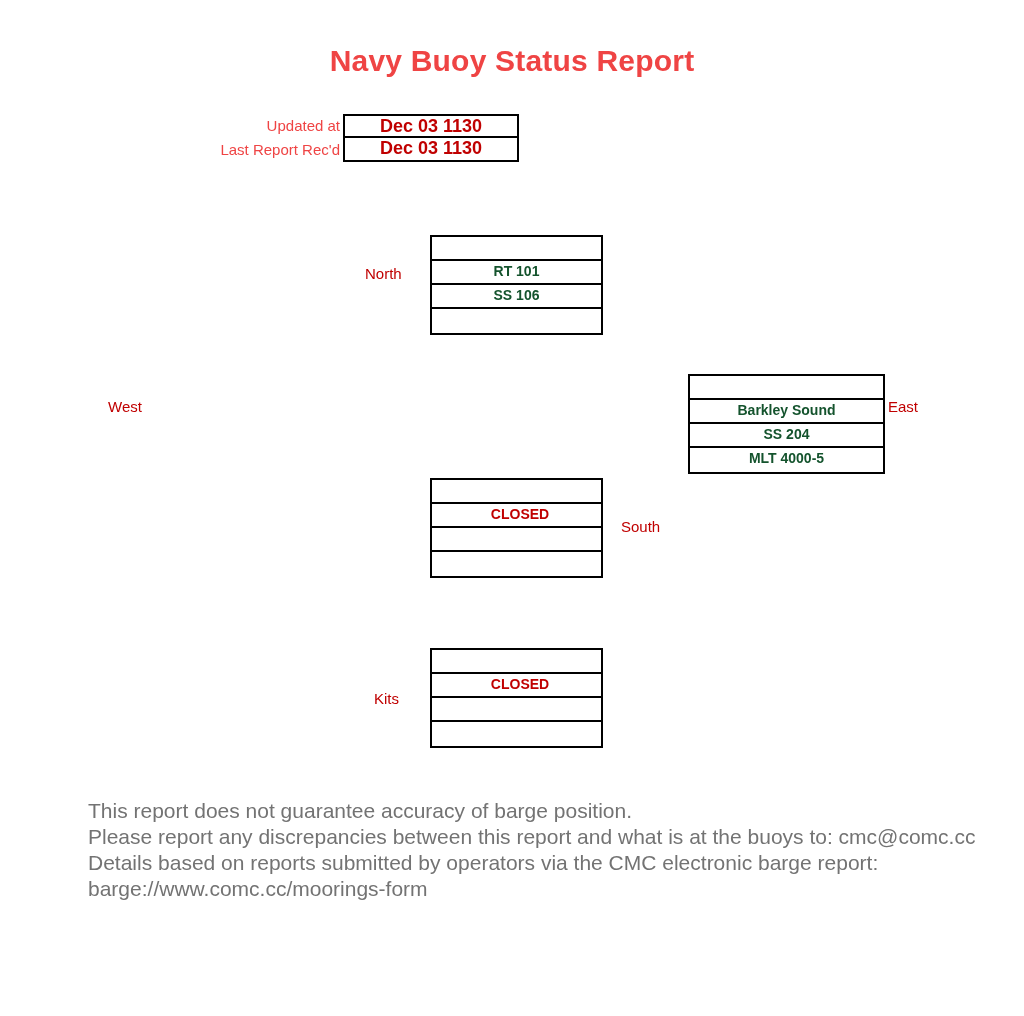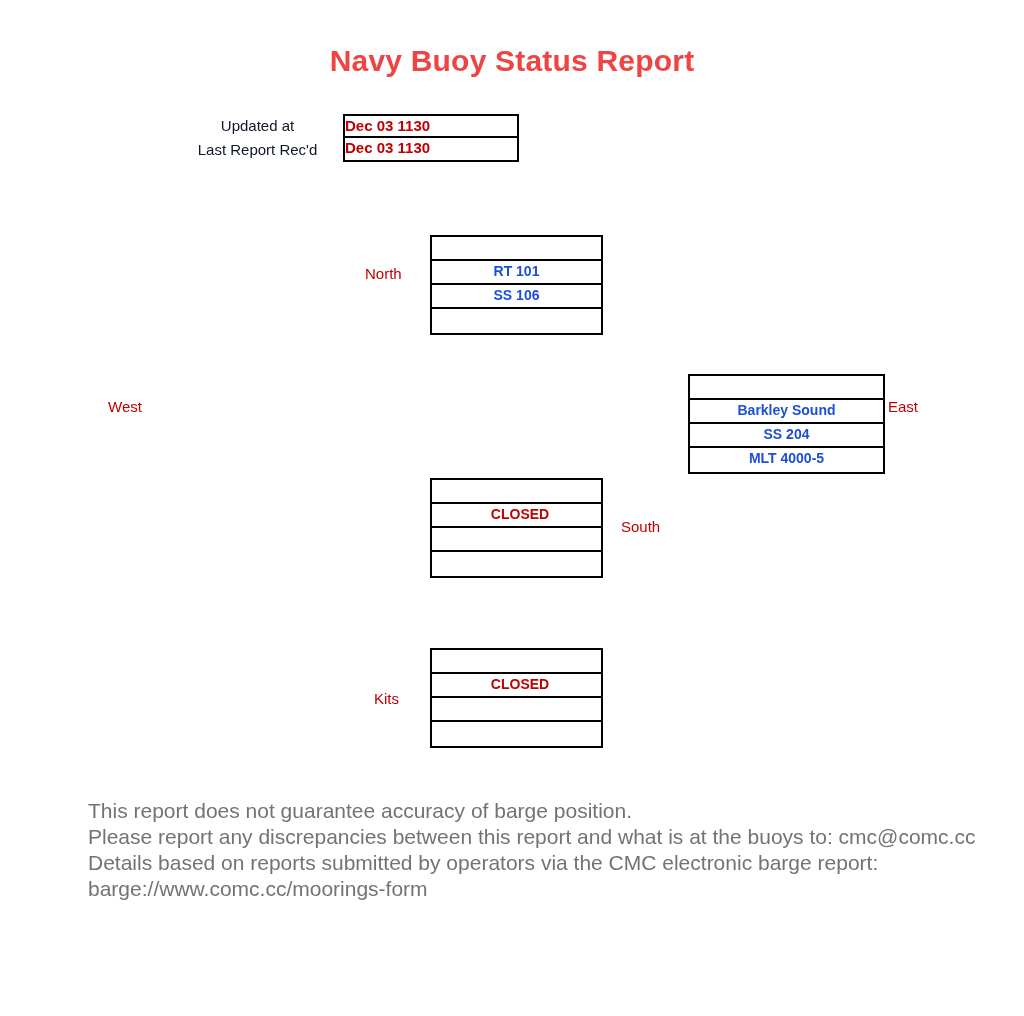--- a/index.html
+++ b/index.html
@@ -40,51 +40,52 @@
     width: 345px;
     height: 50px;
   }
   .hdr-row {
     display: flex;
     align-items: stretch;
     height: 24px;
   }
   .hdr-label {
     width: 168px;
-    text-align: center;
+    text-align: right;
     padding-right: 3px;
     font-size: 15px;
-    color: #0f172a;
+    color: #ef4444;
     line-height: 24px;
     white-space: nowrap;
   }
   .hdr-value {
     width: 176px;
     border: 2px solid #000000;
-    font-size: 15px;
+    text-align: center;
+    font-size: 18px;
     font-weight: bold;
     color: #c00000;
     line-height: 20px;
   }
   .hdr-row.second .hdr-value { border-top: none; }
 
   
   .station-box {
     position: absolute;
     border: 2px solid #000000;
     background: #ffffff;
   }
   .station-row {
     height: 24px;
     border-bottom: 2px solid #000000;
     text-align: center;
     font-size: 14px;
     font-weight: bold;
     line-height: 20px;
-    color: #1d4ed8;
+    color: #14532d;
     white-space: nowrap;
     overflow: hidden;
   }
   .station-row:last-child { border-bottom: none; }
   .station-row.closed { color: #c00000; padding-left: 7px; }
   .station-row.empty { color: transparent; }
 
   
   #box-north { left: 430px; top: 235px; width: 173px; height: 100px; }
   #box-west  { left: 171px; top: 357px; width: 173px; height: 100px; }

